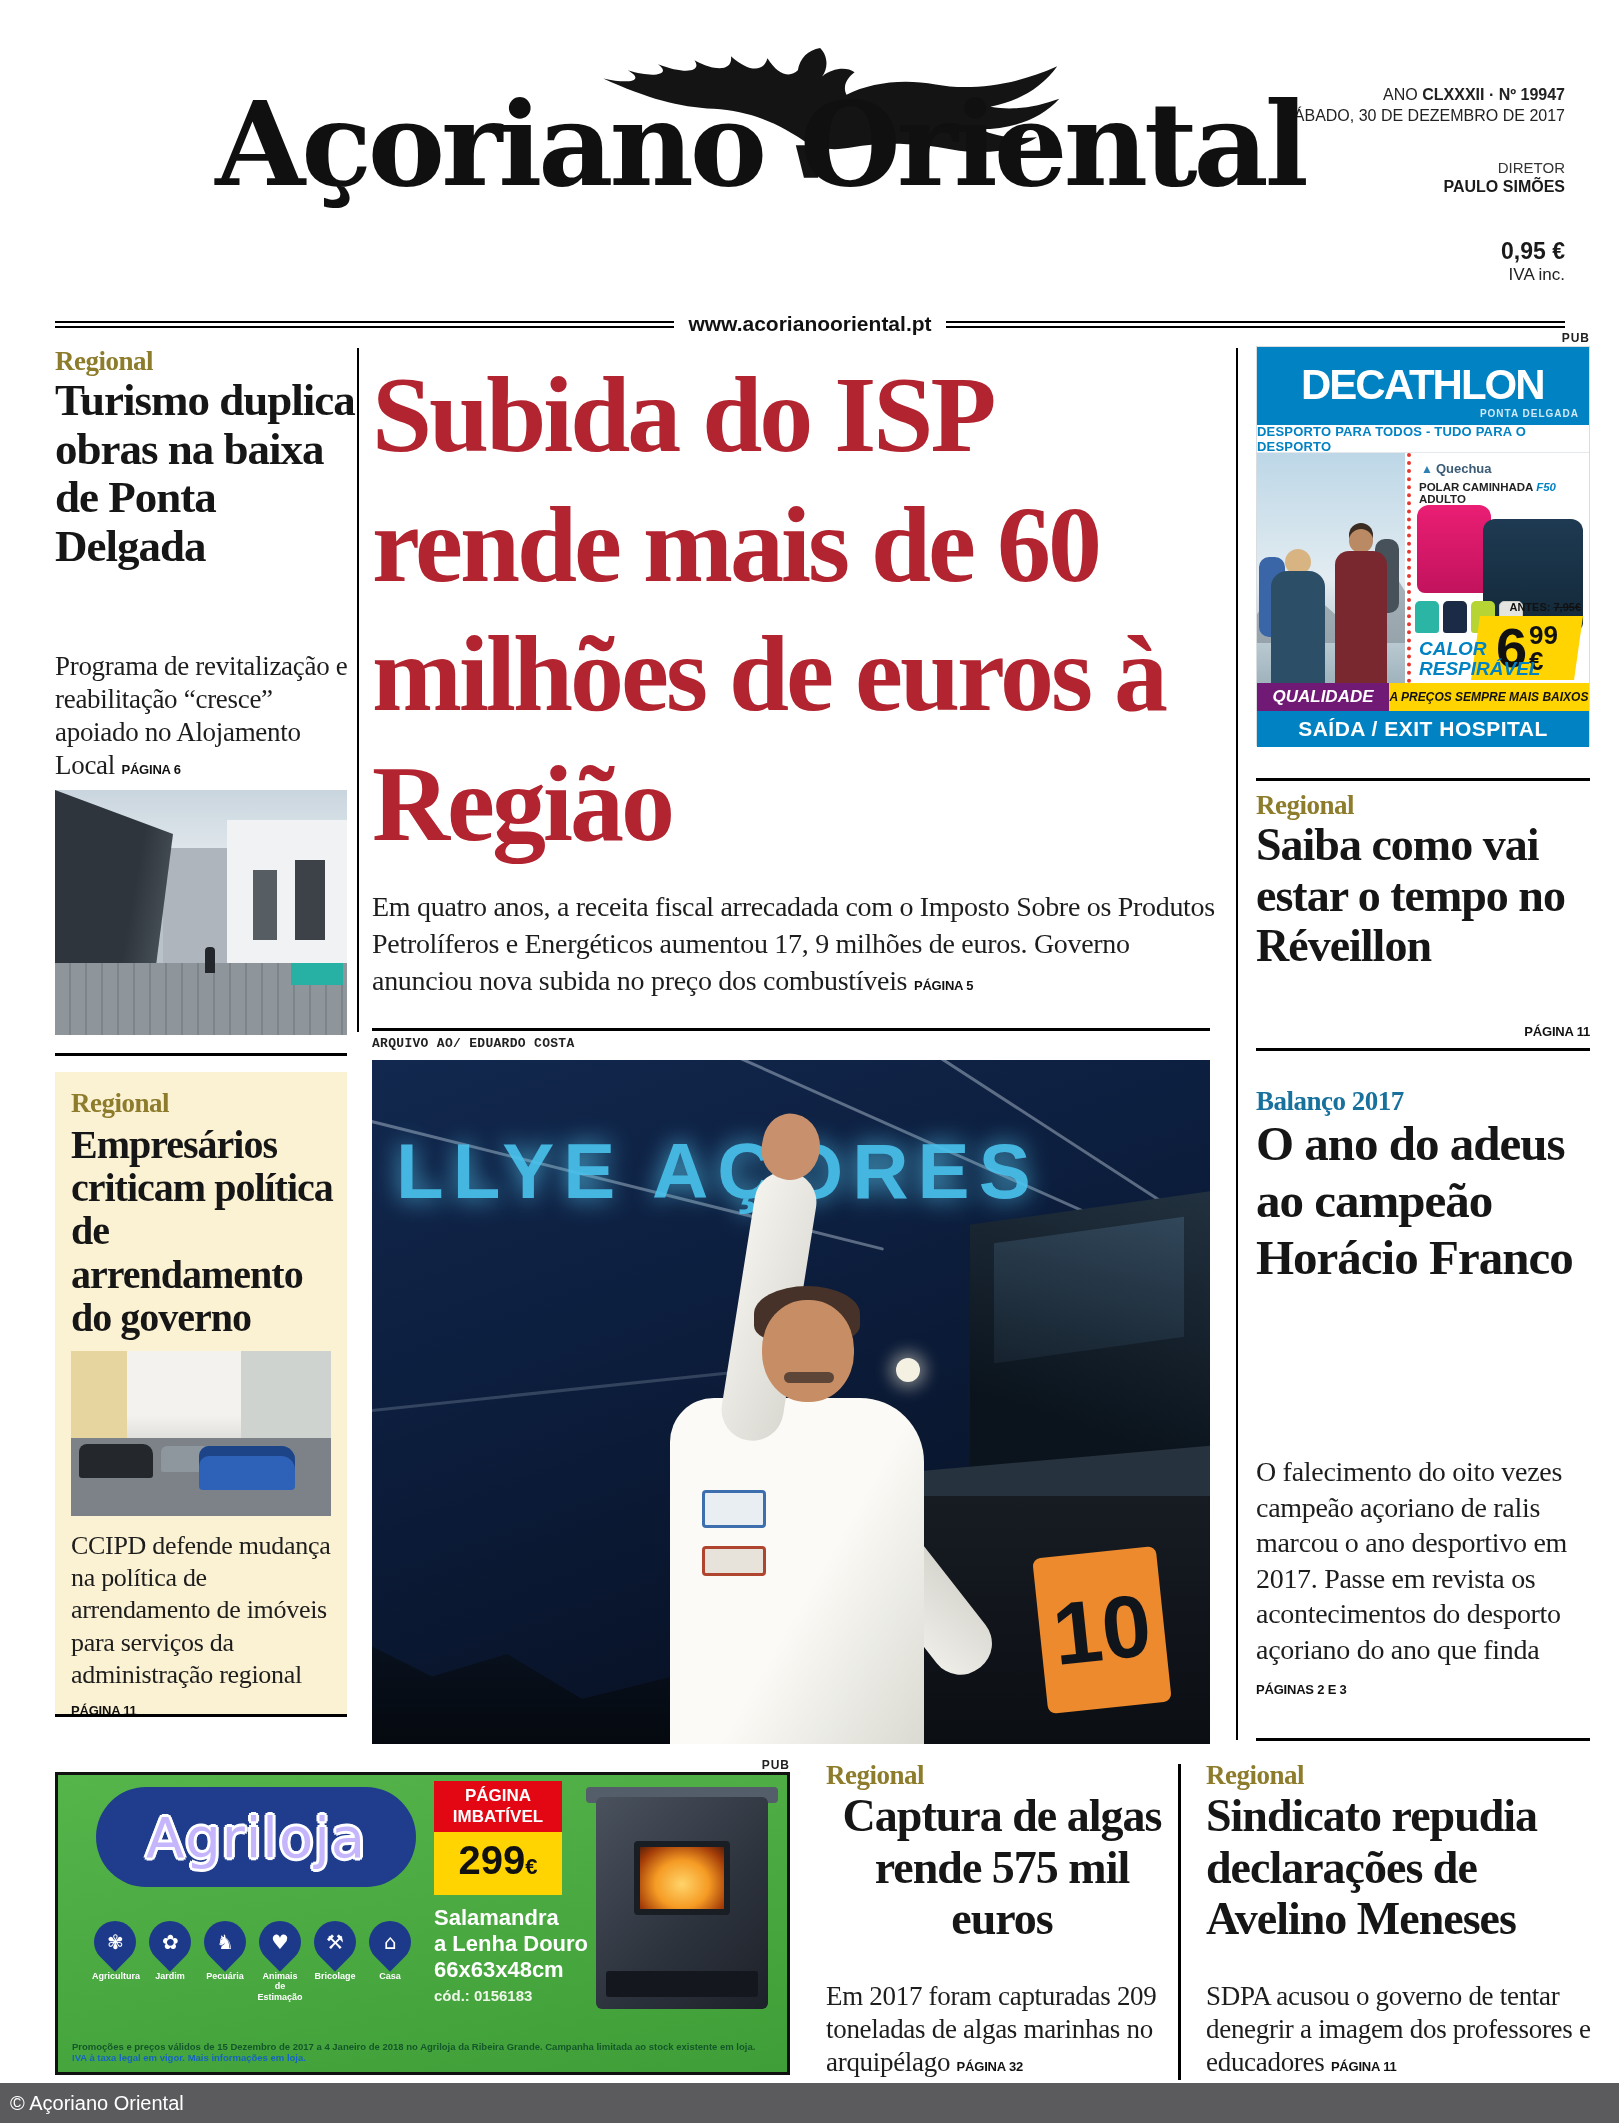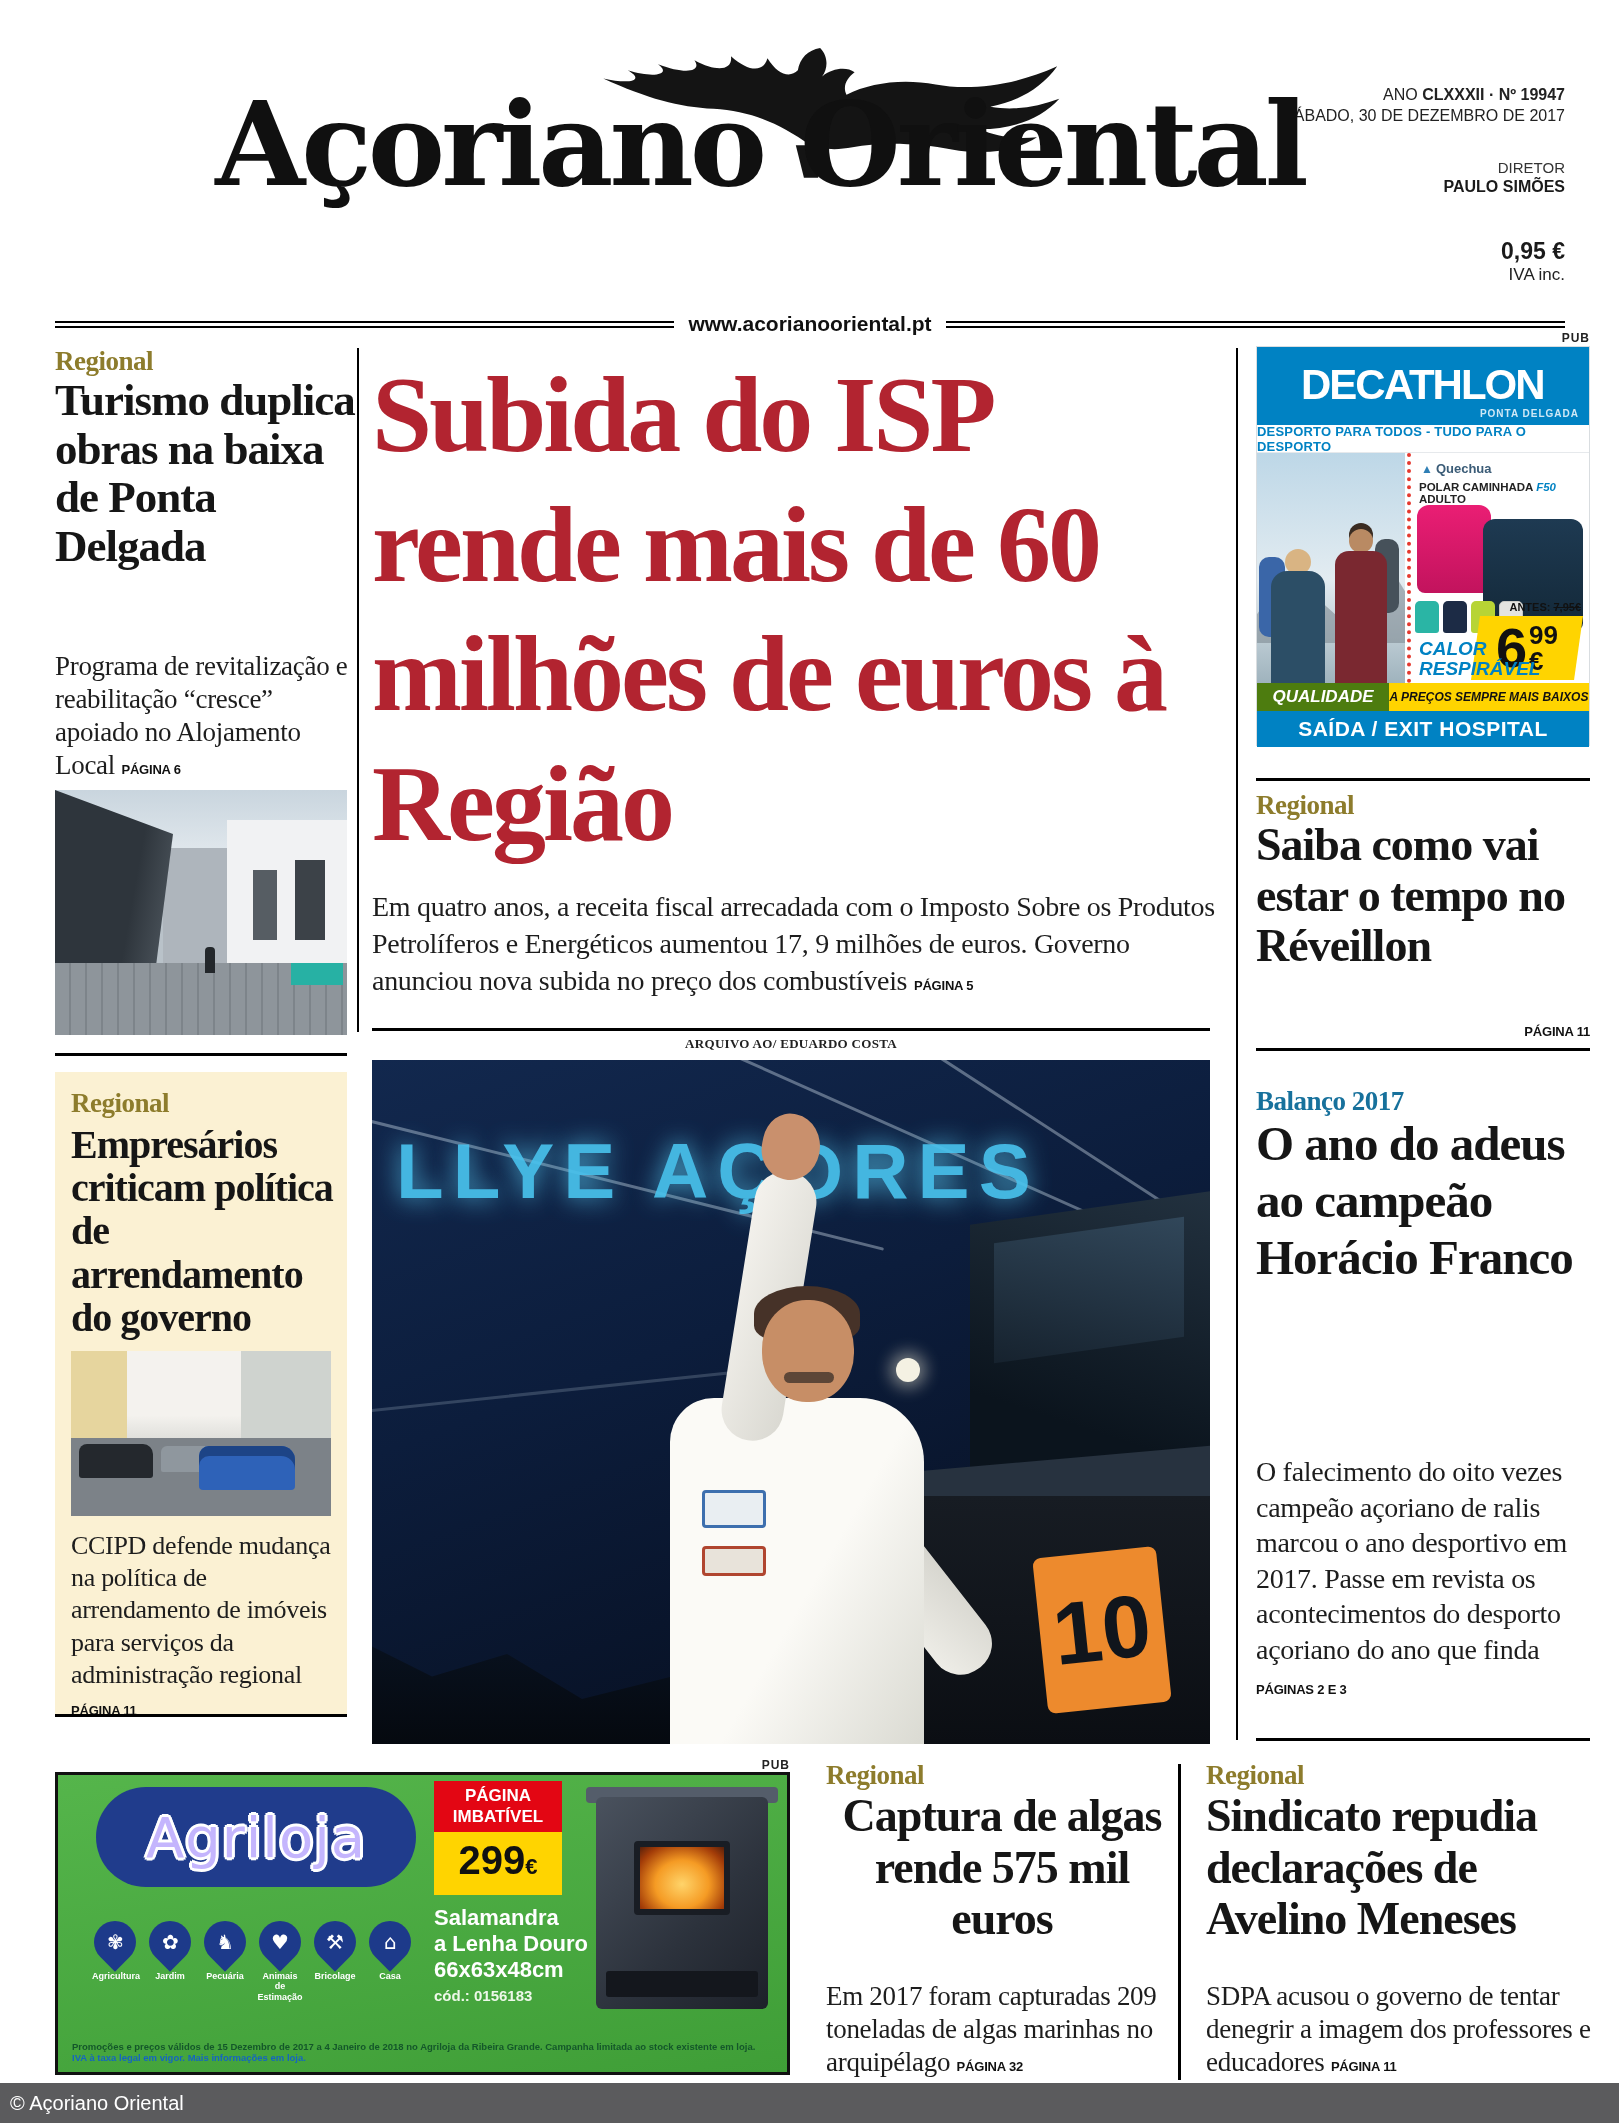--- a/index.html
+++ b/index.html
@@ -80,21 +80,21 @@
 
   
   .vrule-a { left:357px; top:348px; height:684px; }
   .vrule-b { left:1236px; top:348px; height:1392px; }
   .vrule-c { left:1178px; top:1764px; height:316px; width:3px; }
 
   
   .lead-hl { left:372px; top:350px; width:845px; font-size:108px; line-height:1.2; letter-spacing:-3px; color:#b22430; font-weight:bold; font-family:"Liberation Serif",serif; }
   .lead-sum { left:372px; top:888px; width:850px; font-size:28px; line-height:1.33; letter-spacing:-0.3px; }
   .photo-rule { left:372px; top:1028px; width:838px; }
-  .photo-credit { left:372px; top:1036px; width:838px; text-align:center; font-family:Liberation Serif, serif; font-weight:bold; font-size:13px; color:#222; letter-spacing:0.3px; }
+  .photo-credit { left:372px; top:1036px; width:838px; text-align:left; font-family:Liberation Mono, monospace; font-weight:bold; font-size:13px; color:#222; letter-spacing:0.3px; }
 
   .photo-rally { left:372px; top:1060px; width:838px; height:684px; overflow:hidden;
     background:linear-gradient(160deg,#12284e 0%,#0c1d3c 40%,#081226 78%,#05090f 100%); }
   .cable { position:absolute; background:rgba(220,235,245,.38); height:3px; border-radius:2px; }
   .c1 { width:560px; left:-40px; top:120px; transform:rotate(14deg); }
   .c2 { width:700px; left:160px; top:60px; transform:rotate(24deg); }
   .c3 { width:520px; left:360px; top:30px; transform:rotate(33deg); }
   .c4 { width:420px; left:-30px; top:330px; transform:rotate(-6deg); opacity:.5; }
   .screen-text { position:absolute; left:24px; top:66px; width:800px;
     font-family:"Liberation Sans",sans-serif; font-weight:bold; font-size:78px; letter-spacing:9px;
@@ -143,21 +143,21 @@
   .minis { position:absolute; left:158px; top:148px; display:flex; gap:4px; }
   .mini { width:24px; height:32px; border-radius:5px 5px 3px 3px; }
   .m1 { background:#2ab5a5; } .m2 { background:#1c2b45; } .m3 { background:#b7d435; } .m4 { background:#e4e4e0; border:1px solid #c9c9c4; }
   .dec-before { position:absolute; right:8px; top:148px; font-weight:bold; font-size:11px; color:#111; }
   .dec-before .strike { text-decoration:line-through; }
   .dec-price { position:absolute; right:6px; top:163px; width:112px; height:64px; background:#ffd400; clip-path:polygon(8% 0,100% 0,92% 100%,0 100%); display:flex; align-items:center; justify-content:center; color:#111; }
   .dec-price .big { font-weight:bold; font-size:56px; line-height:1; }
   .dec-price .col { display:flex; flex-direction:column; line-height:1; font-weight:bold; font-size:26px; margin-left:2px; }
   .dec-claim { position:absolute; left:162px; top:186px; font-style:italic; font-weight:bold; font-size:19px; color:#0082c3; line-height:1.05; }
   .dec-strips { position:absolute; left:0; top:336px; width:100%; height:28px; display:flex; }
-  .dec-quality { width:132px; background:#4d7c0f; color:#fff; font-style:italic; font-weight:bold; font-size:17px; display:flex; align-items:center; justify-content:center; }
+  .dec-quality { width:132px; background:#701a75; color:#fff; font-style:italic; font-weight:bold; font-size:17px; display:flex; align-items:center; justify-content:center; }
   .dec-tag { flex:1; background:#ffd400; color:#111; font-style:italic; font-weight:bold; font-size:12px; display:flex; align-items:center; justify-content:center; }
   .dec-exit { position:absolute; left:0; top:364px; width:100%; height:36px; background:#0082c3; color:#fff; font-weight:bold; font-size:21px; display:flex; align-items:center; justify-content:center; letter-spacing:0.5px; }
 
   .rule-r1 { left:1256px; top:778px; width:334px; }
   .w-kicker { left:1256px; top:790px; }
   .w-hl { left:1256px; top:820px; width:336px; font-size:46px; line-height:1.1; }
   .w-pref { left:1256px; top:1024px; width:334px; text-align:right; }
   .rule-r2 { left:1256px; top:1048px; width:334px; }
 
   .bal-kicker { left:1256px; top:1086px; }

